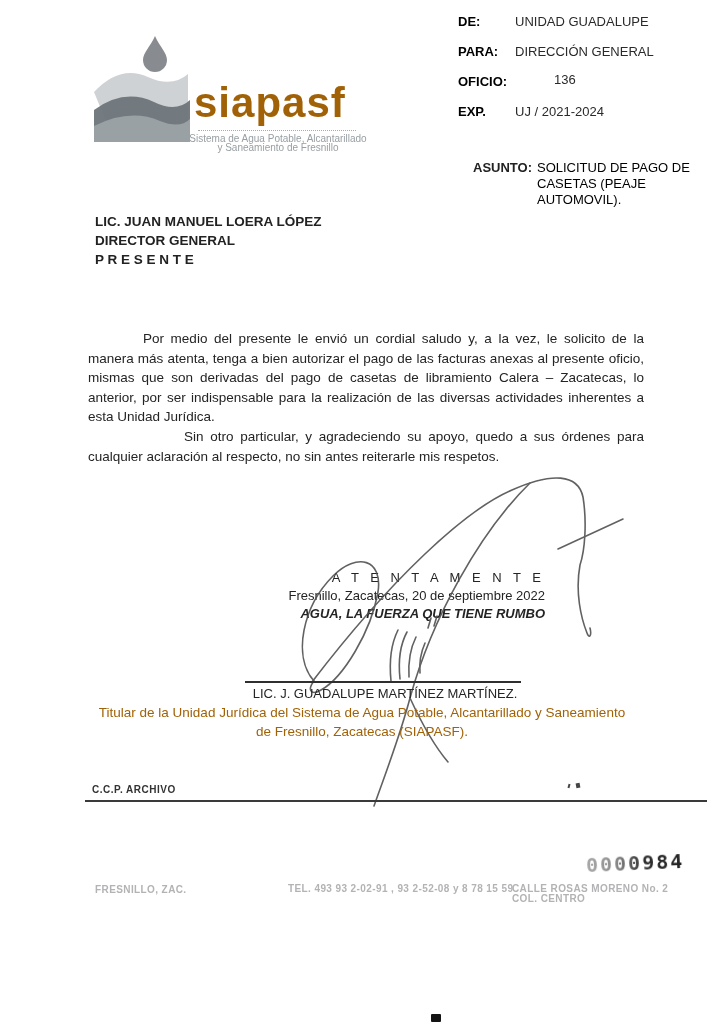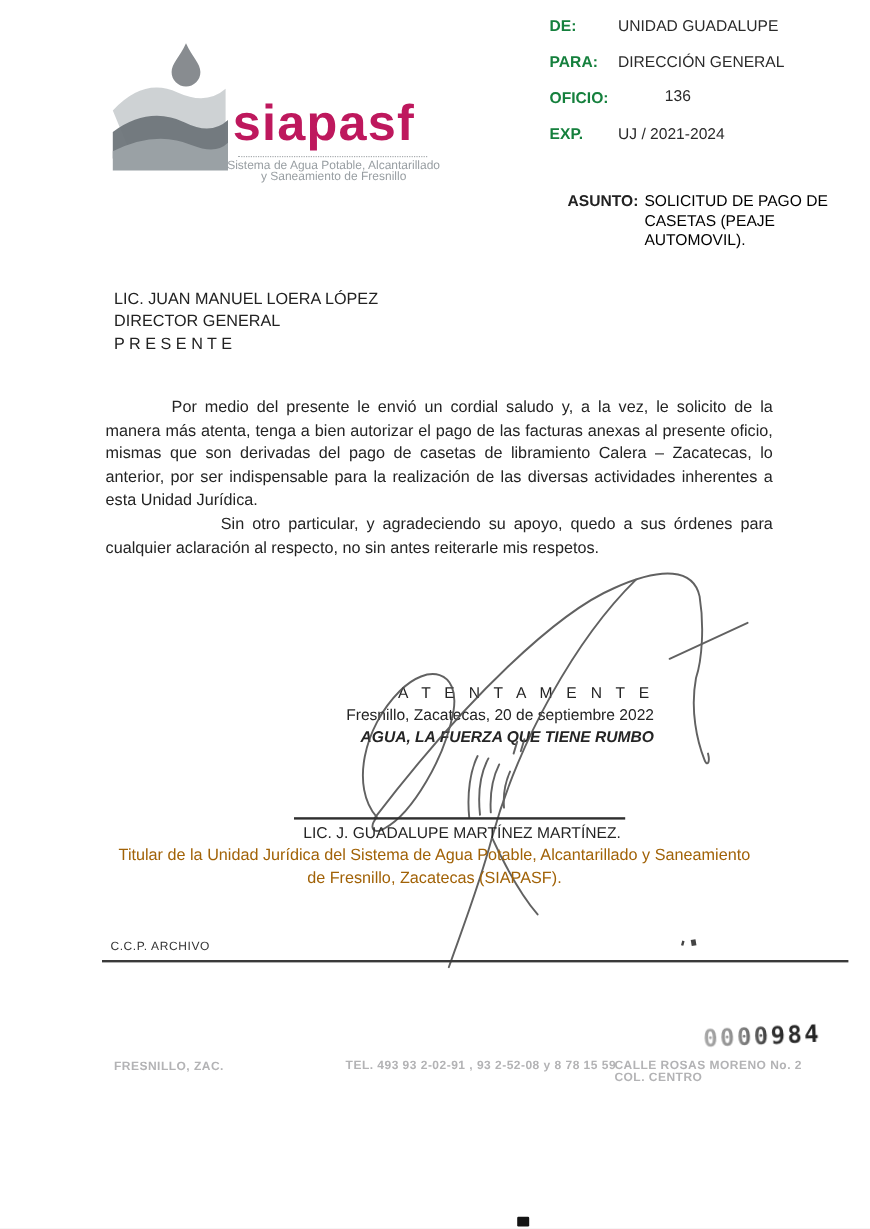--- a/index.html
+++ b/index.html
@@ -8,58 +8,58 @@
     font-family:"Liberation Sans",sans-serif;color:#1c1c1c;overflow:hidden;
     margin:0 auto;
   }
   .abs{position:absolute;}
 
   
   .logo{left:88px;top:30px;width:300px;height:118px;}
   .logo-art{position:absolute;left:0;top:0;}
   .brand{
     position:absolute;left:106px;top:52px;font-size:42px;font-weight:bold;
-    color:#be185d;letter-spacing:1px;filter:blur(.4px);line-height:1;
+    color:#a16207;letter-spacing:1px;filter:blur(.4px);line-height:1;
   }
   .brand-underline{position:absolute;left:110px;top:100px;width:158px;border-top:1px dotted #a8acaf;}
   .tagline{position:absolute;left:100px;top:104px;width:180px;text-align:center;
     font-size:10px;color:#989ea2;line-height:9px;filter:blur(.2px);}
 
   
   .hdr{left:458px;top:14px;width:250px;}
   .hdr-row{display:flex;margin-bottom:15px;font-size:13px;}
-  .hdr-label{font-weight:bold;width:57px;flex:0 0 57px;color:#15803d;}
+  .hdr-label{font-weight:bold;width:57px;flex:0 0 57px;color:#000000;}
   .hdr-value{color:#2a2a2a;}
   .hdr-value.raised{position:relative;top:-2px;margin-left:39px;}
 
   .asunto{left:473px;top:160px;width:236px;font-size:13px;display:flex;}
   .asunto-label{font-weight:bold;flex:0 0 64px;color:#222;}
   .asunto-value{width:172px;line-height:16px;color:#000000;}
 
   
-  .addressee{left:95px;top:239px;font-size:13.5px;font-weight:normal;line-height:19px;color:#222;}
+  .addressee{left:95px;top:212px;font-size:13.5px;font-weight:bold;line-height:19px;color:#222;}
 
   
   .para{left:88px;width:556px;font-size:13.5px;line-height:19.5px;text-align:justify;color:#242424;}
   .p1{top:329px;text-indent:55px;}
   .p2{top:427px;text-indent:96px;}
 
   
   .closing{left:225px;top:569px;width:320px;text-align:right;font-size:13px;line-height:18px;color:#242424;}
   .atent{letter-spacing:4px;}
   .slogan{font-weight:bold;font-style:italic;}
 
   .sig-rule{left:245px;top:681px;width:276px;border-top:2px solid #2f2f2f;height:0;}
   .signer-name{left:180px;top:686px;width:410px;text-align:center;font-size:13px;color:#242424;}
   .signer-title{left:82px;top:703px;width:560px;text-align:center;font-size:13.5px;line-height:19px;color:#a16207;}
 
   .signature-svg{left:270px;top:455px;width:380px;height:365px;pointer-events:none;}
 
   
-  .ccp{left:92px;top:784px;font-size:10px;font-weight:normal;letter-spacing:.5px;color:#333;text-align:right;}
+  .ccp{left:92px;top:784px;font-size:10px;font-weight:bold;letter-spacing:.5px;color:#333;text-align:right;}
   .bottom-rule{left:85px;top:800px;width:622px;border-top:2px solid #3a3a3a;height:0;}
   .pen-marks{left:568px;top:783px;width:16px;height:6px;}
   .pen-marks i{position:absolute;background:#444;display:block;}
   .pen-marks .m1{left:0;top:1px;width:2px;height:4px;transform:rotate(15deg);}
   .pen-marks .m2{left:8px;top:0;width:4px;height:5px;transform:rotate(-10deg);}
 
   .stamp{
     left:586px;top:851px;font-family:"DejaVu Sans Mono",monospace;font-weight:bold;
     font-size:20px;letter-spacing:2px;transform:rotate(-2.5deg);
     background:linear-gradient(90deg,#a9a9a9 0%,#8b8b8b 30%,#2e2e2e 60%,#222 100%);

